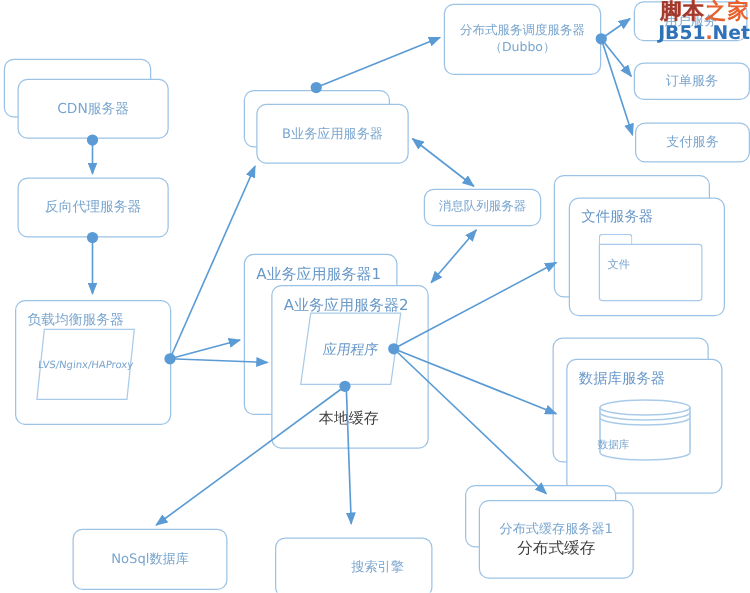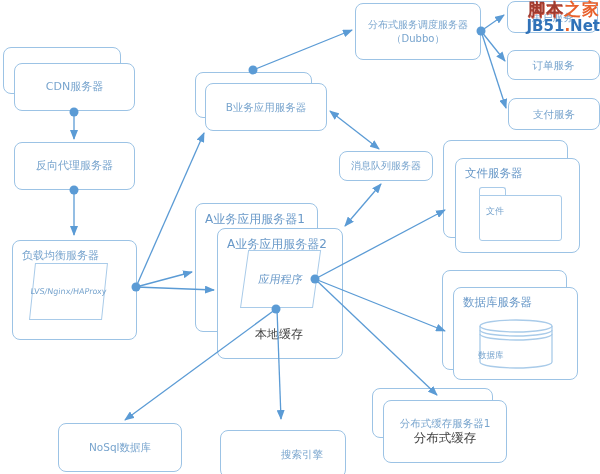--- a/index.html
+++ b/index.html
@@ -94,21 +94,21 @@
   <div class="box" style="left:455px;top:158px;width:125px;height:95px;">
     <div class="title-lbl" style="font-size:11.5px;">文件服务器</div>
     <div class="folder" style="left:23px;top:28px;width:83px;height:54px;">
       <div class="tab"></div>
       <div class="body"></div>
       <div class="flabel">文件</div>
     </div>
   </div>
 
   <div class="box back" style="left:442px;top:270px;width:125px;height:100px;"></div>
-  <div class="box" style="left:453px;top:287px;width:125px;height:93px;">
+  <div class="box" style="left:453px;top:287px;width:125px;height:108px;">
     <div class="title-lbl" style="font-size:11.5px;">数据库服务器</div>
     <svg width="76" height="52" style="position:absolute;left:24px;top:30px;">
       <path d="M2,8 a36,6 0 0 1 72,0 v36 a36,6 0 0 1 -72,0 z" fill="#fff" stroke="#a9cbe9" stroke-width="1.3"></path>
       <path d="M2,8 a36,6 0 0 0 72,0" fill="none" stroke="#a9cbe9" stroke-width="1.3"></path>
       <path d="M2,12 a36,6 0 0 0 72,0" fill="none" stroke="#a9cbe9" stroke-width="1.3"></path>
       <path d="M2,16 a36,6 0 0 0 72,0" fill="none" stroke="#a9cbe9" stroke-width="1.3"></path>
     </svg>
     <div class="cyl-lbl" style="left:24px;top:62px;">数据库</div>
   </div>
 

